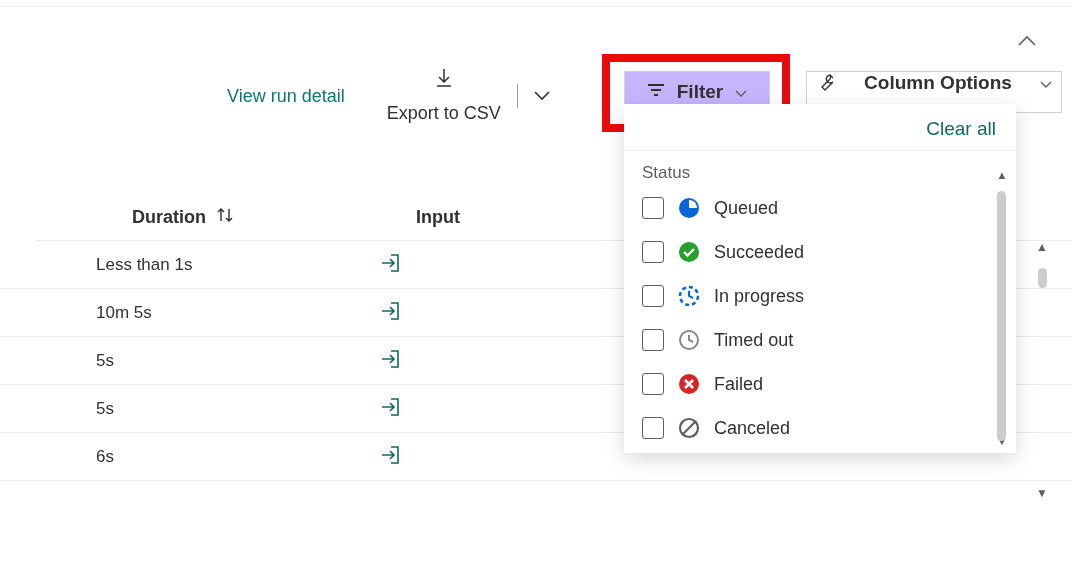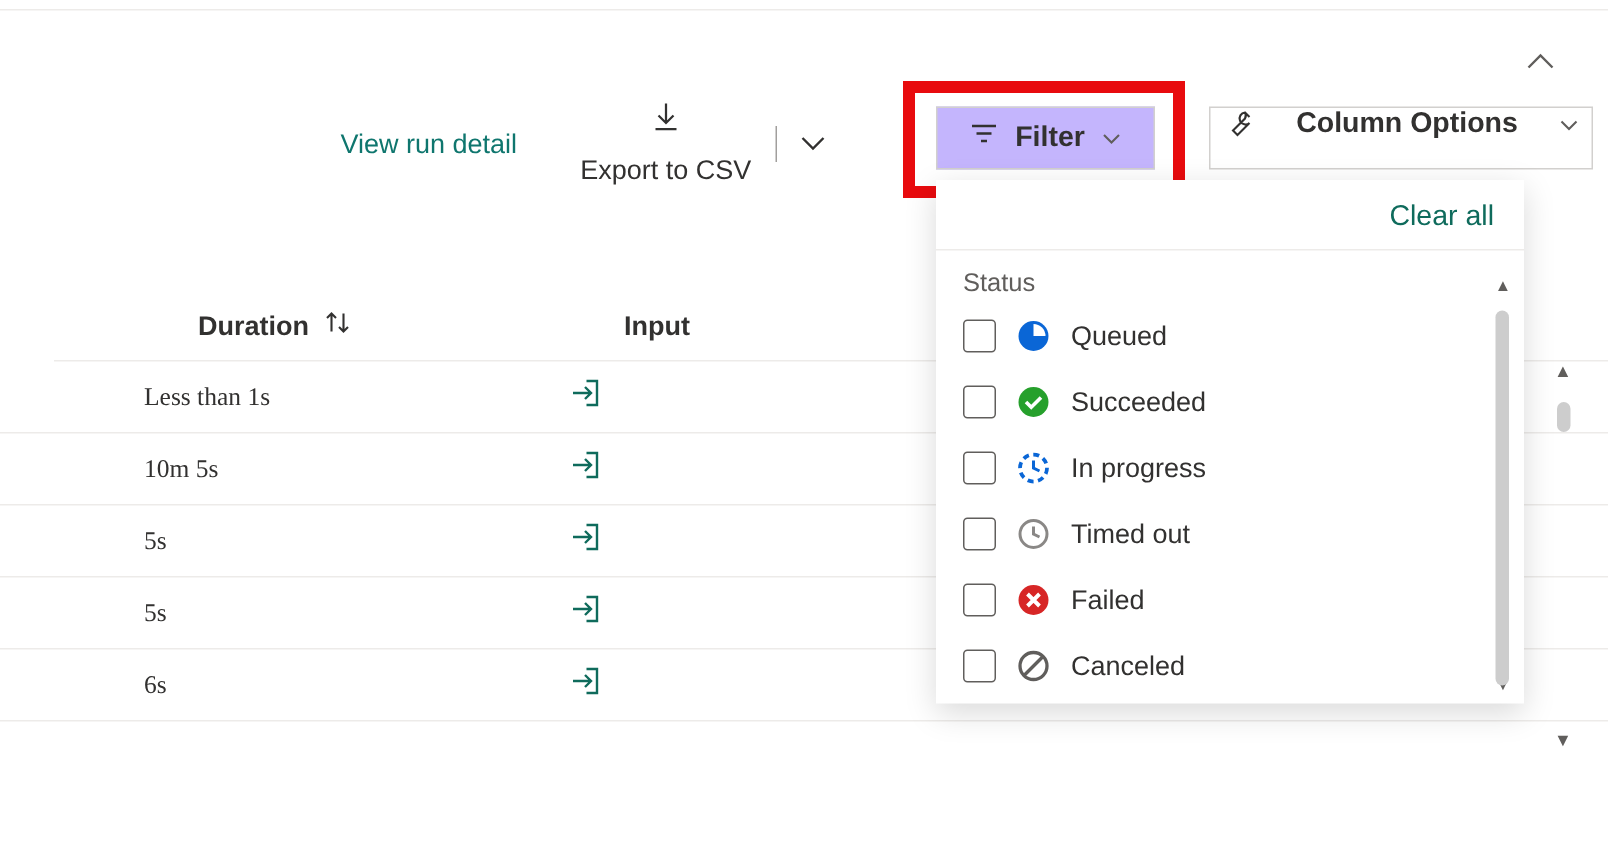--- a/index.html
+++ b/index.html
@@ -148,36 +148,35 @@
       top: 241px;
       left: 0;
       right: 0;
     }
     .row {
       height: 48px;
       border-bottom: 1px solid #edebe9;
       display: flex;
       align-items: center;
       position: relative;
-      font-family: Liberation Serif, serif;
     }
     .cell-duration {
       position: absolute;
       left: 96px;
       font-size: 17px;
       color: #323130;
     }
     .cell-input {
       position: absolute;
       left: 380px;
       cursor: pointer;
     }
     .dropdown-panel {
       position: absolute;
-      top: 120px;
+      top: 104px;
       left: 624px;
       width: 392px;
       background: #fff;
       box-shadow: 0 6px 20px rgba(0,0,0,0.15);
       z-index: 10;
       overflow: hidden;
     }
     .panel-header {
       display: flex;
       justify-content: flex-end;

